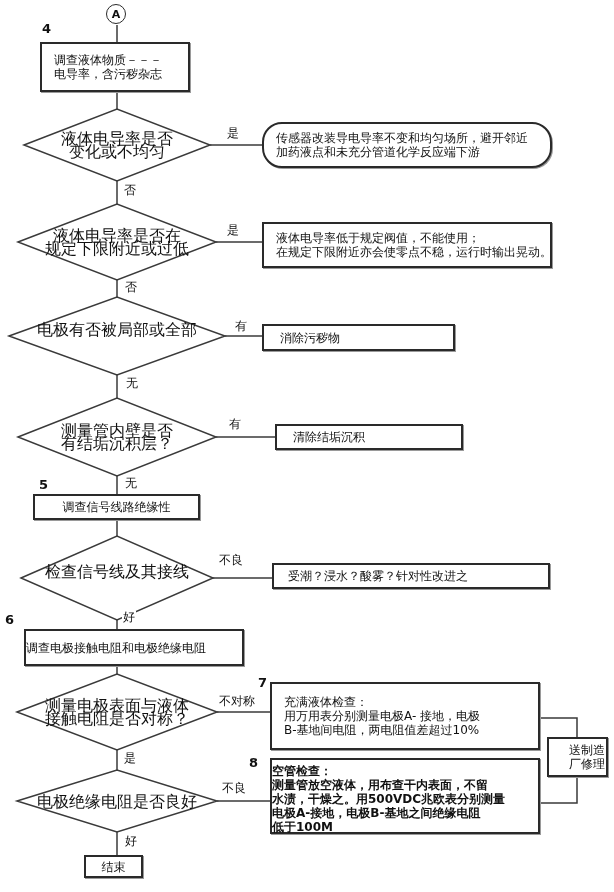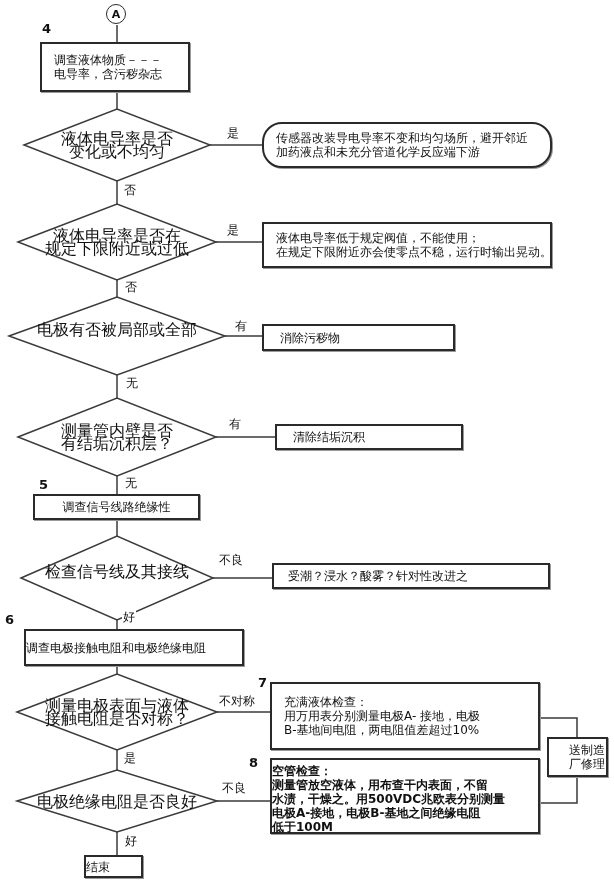--- a/index.html
+++ b/index.html
@@ -143,21 +143,21 @@
     <span class="ln">水渍，干燥之。用500VDC兆欧表分别测量</span>
     <span class="ln">电极A-接地，电极B-基地之间绝缘电阻</span>
     <span class="ln">低于100M</span>
   </div>
 
   <div class="box" style="left:547px;top:737px;width:61px;height:40px;padding-left:20px;">
     <span class="ln">送制造</span>
     <span class="ln">厂修理</span>
   </div>
 
-  <div class="box" style="left:84px;top:855px;width:59px;height:23px;">
+  <div class="box" style="left:84px;top:855px;width:59px;height:23px;align-items:center;">
     <span class="ln">结束</span>
   </div>
 
   <div class="elabel" style="left:226px;top:127px;">是</div>
   <div class="elabel" style="left:123px;top:184px;">否</div>
   <div class="elabel" style="left:226px;top:224px;">是</div>
   <div class="elabel" style="left:124px;top:281px;">否</div>
   <div class="elabel" style="left:234px;top:320px;">有</div>
   <div class="elabel" style="left:125px;top:377px;">无</div>
   <div class="elabel" style="left:228px;top:418px;">有</div>

